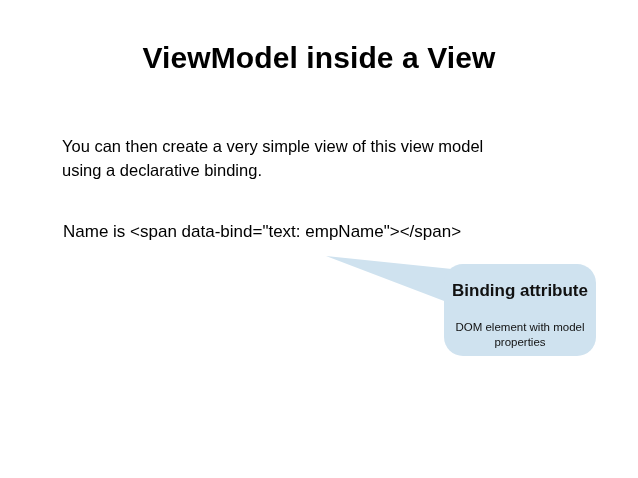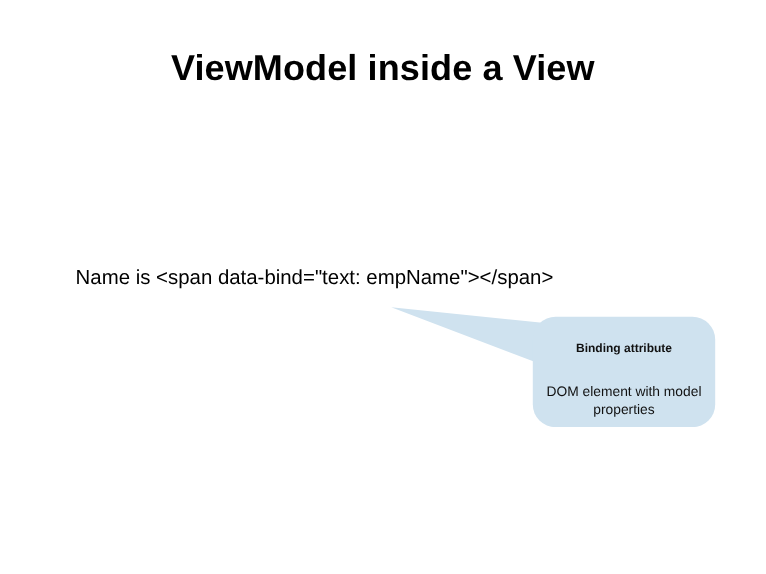--- a/index.html
+++ b/index.html
@@ -91,21 +91,21 @@
     top: 19px;
     width: 152px;
     text-align: center;
     color: #111111;
     font-size: 11.5px;
     line-height: 15px;
   }
   #callout-heading {
     display: block;
     font-weight: bold;
-    font-size: 10px;
+    font-size: 17px;
     line-height: 15px;
   }
   #callout-sub {
     display: block;
     font-size: 11.5px;
     line-height: 15px;
     margin-top: 22px;
   }
 
   
@@ -155,20 +155,24 @@
     color: #1b9bf0;
   }
 </style>
 </head>
 <body>
 
 <div id="slide">
 
   <div id="slide-title">ViewModel inside a View</div>
 
+  <div id="body-paragraph">
+    <div class="firstline">You can then create a very simple view of this view model</div>
+    <div class="lastline">using a declarative binding.</div>
+  </div>
 
   <div id="code-line">Name is &lt;span data-bind="text: empName"&gt;&lt;/span&gt;</div>
 
   <div id="callout">
     <svg id="callout-tail" viewBox="0 0 126 48" width="126" height="48">
       <polygon points="0,0 126,13 126,48" fill="#cfe2ef"></polygon>
     </svg>
     <div id="callout-body"></div>
     <div id="callout-text">
       <span id="callout-heading">Binding attribute</span>

